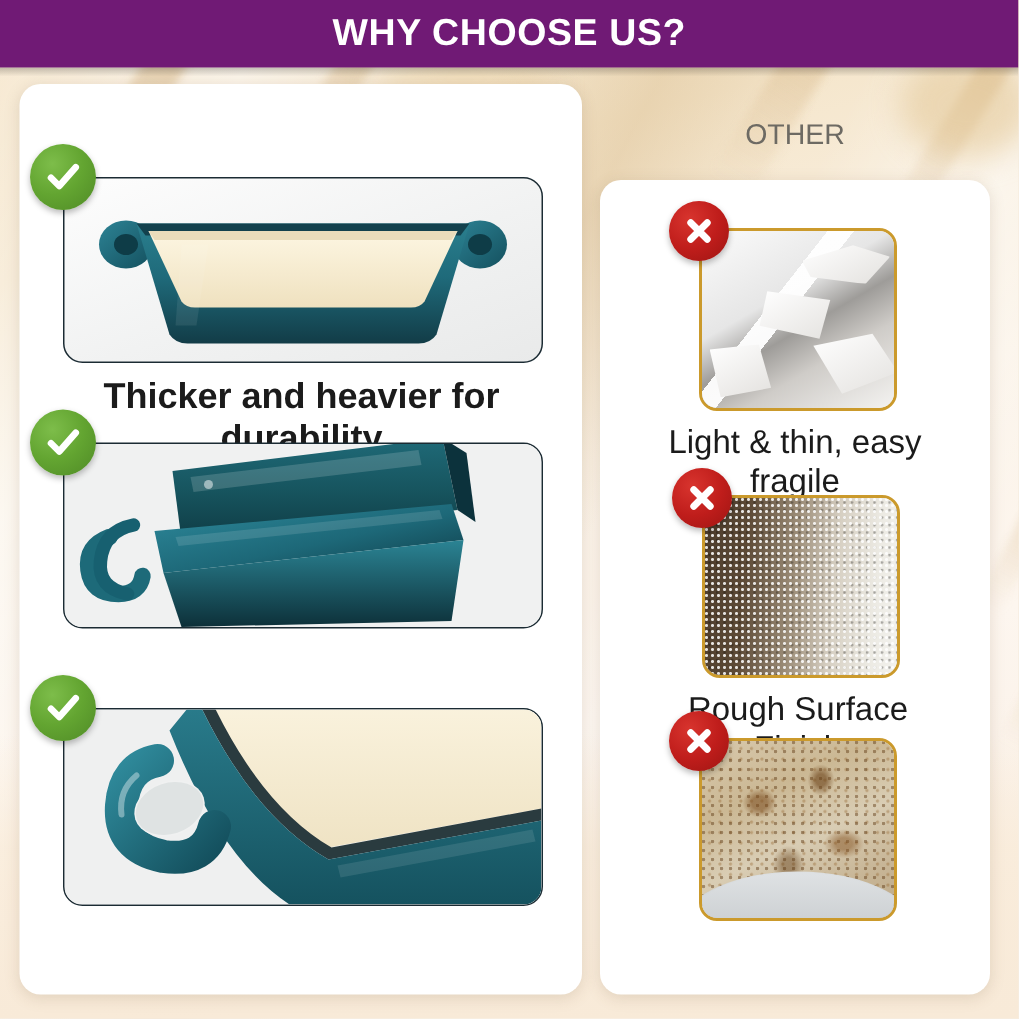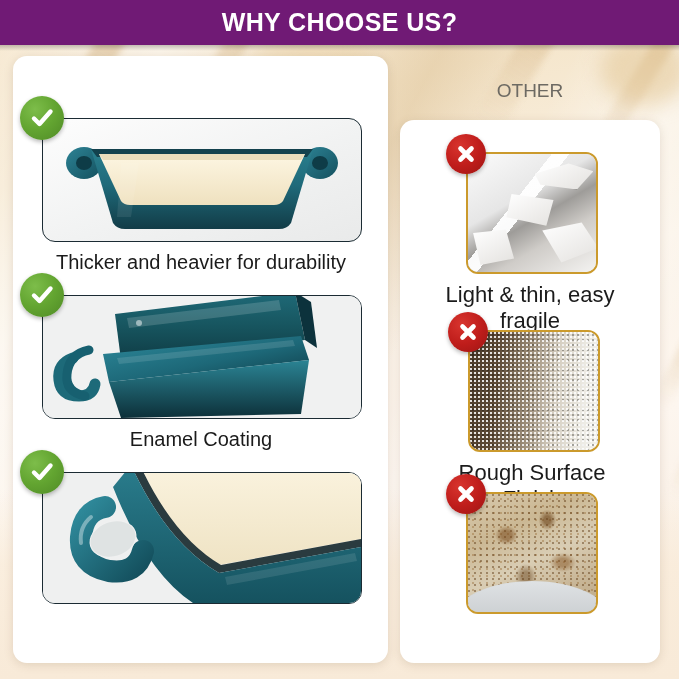--- a/index.html
+++ b/index.html
@@ -131,22 +131,22 @@
   }
   .thumb-other {
     border: 2.4px solid #cb9a2c;
     border-radius: 12px;
   }
   .caption {
     text-align: center;
     color: #1b1b1b;
   }
   .caption-ours {
-    font-size: 20px;
-    font-weight: normal;
+    font-size: 24px;
+    font-weight: bold;
     margin-top: 9px;
   }
   .caption-other {
     font-size: 22px;
     font-weight: normal;
     margin-top: 8px;
   }
 
   
   .badge {
@@ -318,21 +318,20 @@
           <path d="M74 62 L250 44 L252 50 L76 68 Z" fill="#ffffff" opacity=".12"></path>
           <circle cx="96" cy="27" r="3" fill="#ffffff" opacity=".5"></circle>
         </svg>
       </div>
       <div class="badge badge-check">
         <svg width="26" height="26" viewBox="0 0 26 26">
           <path d="M5 13.5 L10.5 19 L21.5 6.5" fill="none" stroke="#ffffff" stroke-width="4.4" stroke-linecap="round" stroke-linejoin="round"></path>
         </svg>
       </div>
     </div>
-    <div class="caption caption-ours">Enamel Coating</div>
   </div>
 
   <div class="item" style="left:42px; top:472px; width:318px;">
     <div class="thumb-wrap">
       <div class="thumb thumb-ours" style="width:318px; height:130px;">
         <svg class="ill" viewBox="0 0 318 130" preserveAspectRatio="none">
           <defs>
             <linearGradient id="cleanIn" x1="0" y1="0" x2="0" y2="1">
               <stop offset="0%" stop-color="#fbf4e0"></stop>
               <stop offset="100%" stop-color="#efe3c4"></stop>

